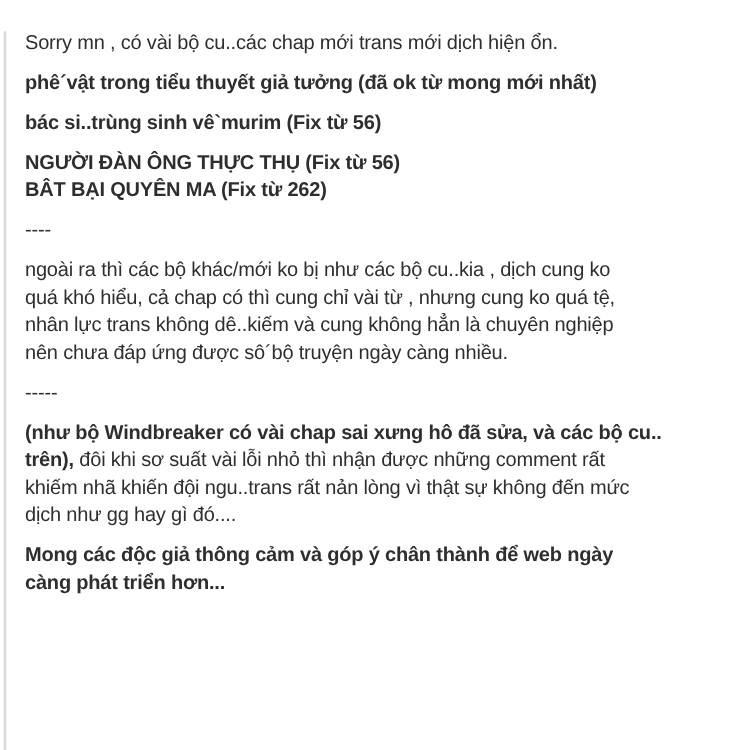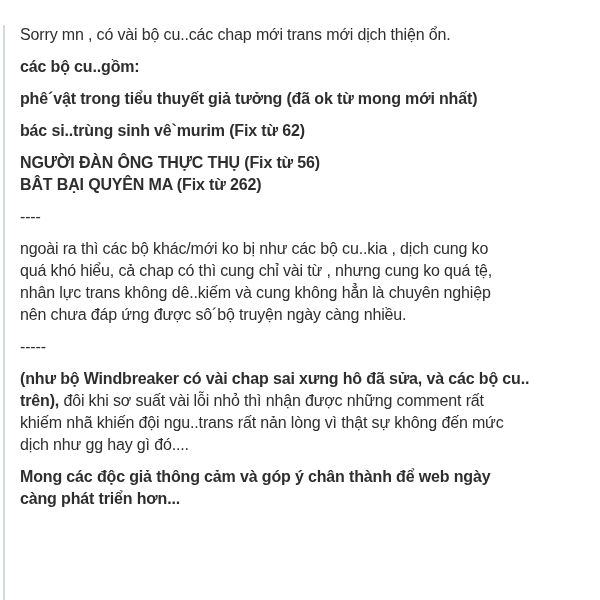--- a/index.html
+++ b/index.html
@@ -42,28 +42,27 @@
     font-weight: 700;
   }
 </style>
 </head>
 <body>
 
 <div class="page">
   <div class="quote-border"></div>
   <div class="post">
 
-    <p class="para">Sorry mn , có vài bộ cu..các chap mới trans mới dịch thiện ổn.</p>
+    <p class="para">Sorry mn , có vài bộ cu..các chap mới trans mới dịch hiện ổn.</p>
 
 
-    <p class="para bold">các bộ cu..gồm:</p>
 
     <p class="para bold">phê´vật trong tiểu thuyết giả tưởng (đã ok từ mong mới nhất)</p>
 
-    <p class="para bold">bác si..trùng sinh vê`murim (Fix từ 62)</p>
+    <p class="para bold">bác si..trùng sinh vê`murim (Fix từ 56)</p>
 
     <p class="para bold">NGƯỜI ĐÀN ÔNG THỰC THỤ (Fix từ 56)
 BÂT BẠI QUYÊN MA (Fix từ 262)</p>
 
     <p class="para">----</p>
 
     <p class="para">ngoài ra thì các bộ khác/mới ko bị như các bộ cu..kia , dịch cung ko
 quá khó hiểu, cả chap có thì cung chỉ vài từ , nhưng cung ko quá tệ,
 nhân lực trans không dê..kiếm và cung không hẳn là chuyên nghiệp
 nên chưa đáp ứng được sô´bộ truyện ngày càng nhiều.</p>

